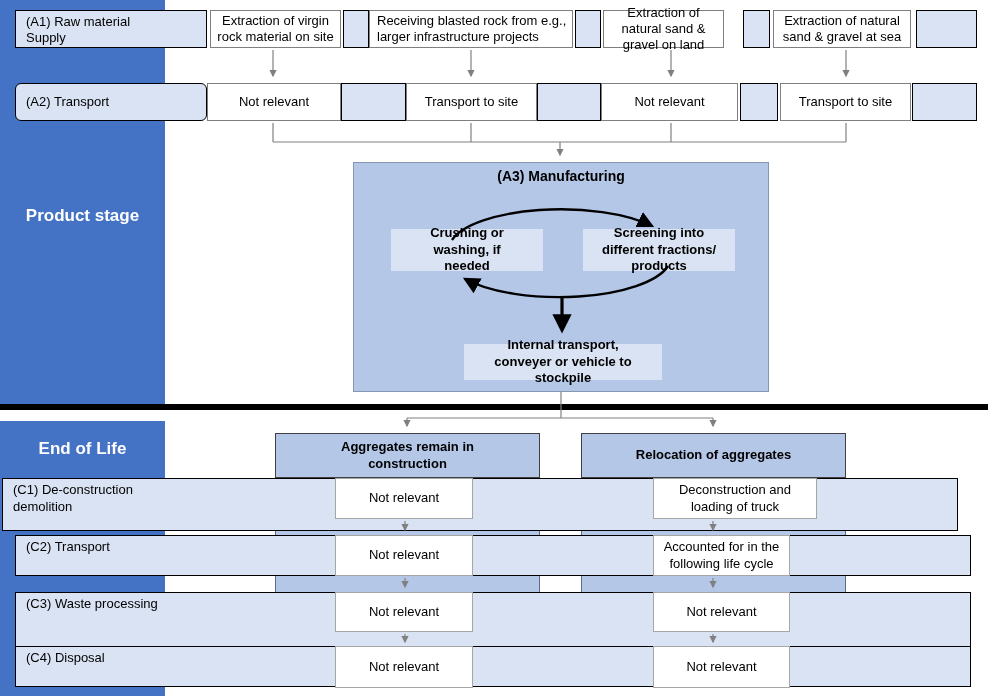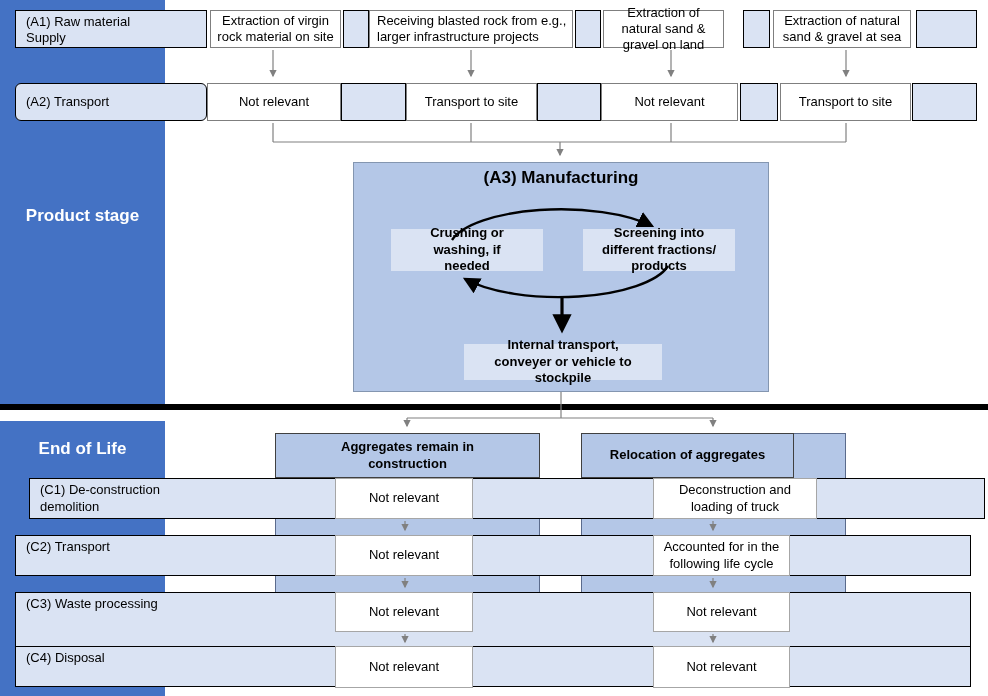--- a/index.html
+++ b/index.html
@@ -35,21 +35,21 @@
     text-align:center;line-height:1.25;padding:1px 3px;
   }
   .spacer{
     background:var(--light-blue);
     border:1.2px solid #000;
   }
   .a3box{
     background:var(--medium-blue);
     border:1.2px solid #8496B0;
   }
-  .a3title{font-weight:bold;font-size:17px;text-align:center;}
+  .a3title{font-weight:bold;font-size:14px;text-align:center;}
   .innerbox{
     background:var(--light-blue);
     font-weight:bold;font-size:13px;
     display:flex;align-items:center;justify-content:center;
     text-align:center;line-height:1.3;padding:18px;
   }
   .column{
     background:var(--medium-blue);
     border:1px solid #5B6B8C;
   }
@@ -122,25 +122,25 @@
   <div class="abs sidebar" style="left:0;top:421px;width:165px;height:275px;">
     <div class="abs sidebar-title" style="left:0;top:18px;width:165px;">End of Life</div>
   </div>
 
   <div class="abs column" style="left:275px;top:433px;width:265px;height:254px;"></div>
   <div class="abs column" style="left:581px;top:433px;width:265px;height:254px;"></div>
 
   <div class="abs headerbox" style="left:275px;top:433px;width:265px;height:45px;">
     <span style="max-width:165px;">Aggregates remain in construction</span>
   </div>
-  <div class="abs headerbox" style="left:581px;top:433px;width:213px;height:45px;">
+  <div class="abs headerbox" style="left:581px;top:433px;width:265px;height:45px;">
     <span>Relocation of aggregates</span>
   </div>
 
-  <div class="abs rowbar" style="left:29px;top:478px;width:956px;height:41px;">
+  <div class="abs rowbar" style="left:2px;top:478px;width:956px;height:53px;">
     <span class="rlabel" style="max-width:150px;">(C1) De-construction demolition</span>
   </div>
   <div class="abs cell" style="left:335px;top:478px;width:138px;height:41px;">Not relevant</div>
   <div class="abs cell" style="left:653px;top:478px;width:164px;height:41px;">Deconstruction and loading of truck</div>
 
   <div class="abs rowbar" style="left:15px;top:535px;width:956px;height:41px;">
     <span class="rlabel">(C2) Transport</span>
   </div>
   <div class="abs cell" style="left:335px;top:535px;width:138px;height:41px;">Not relevant</div>
   <div class="abs cell" style="left:653px;top:535px;width:137px;height:41px;">Accounted for in the following life cycle</div>

